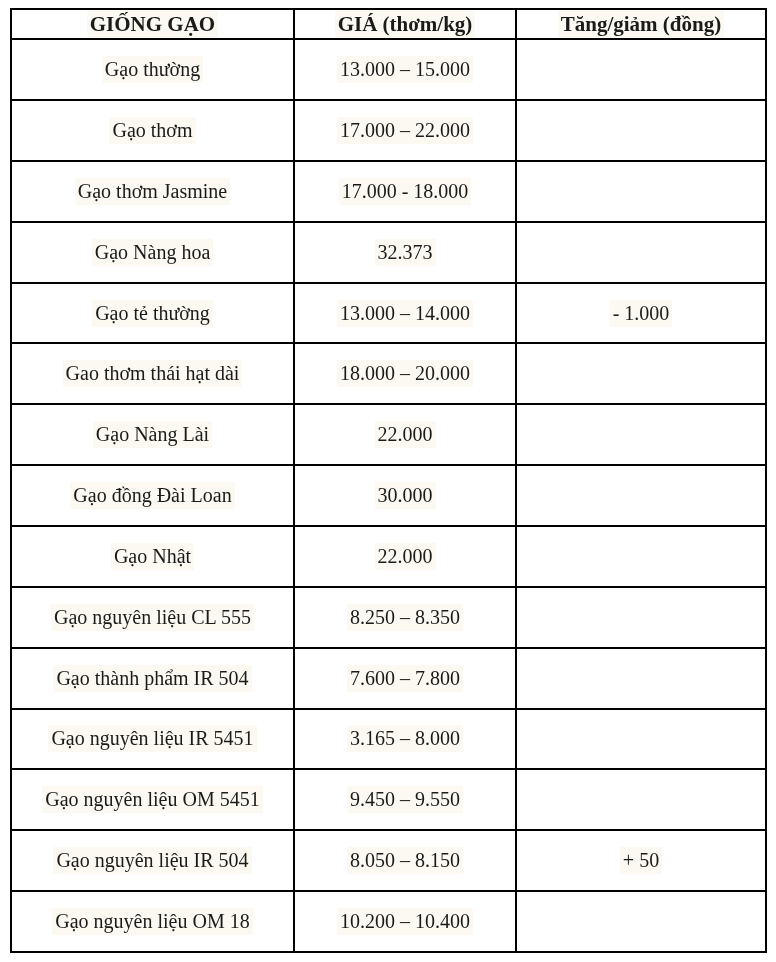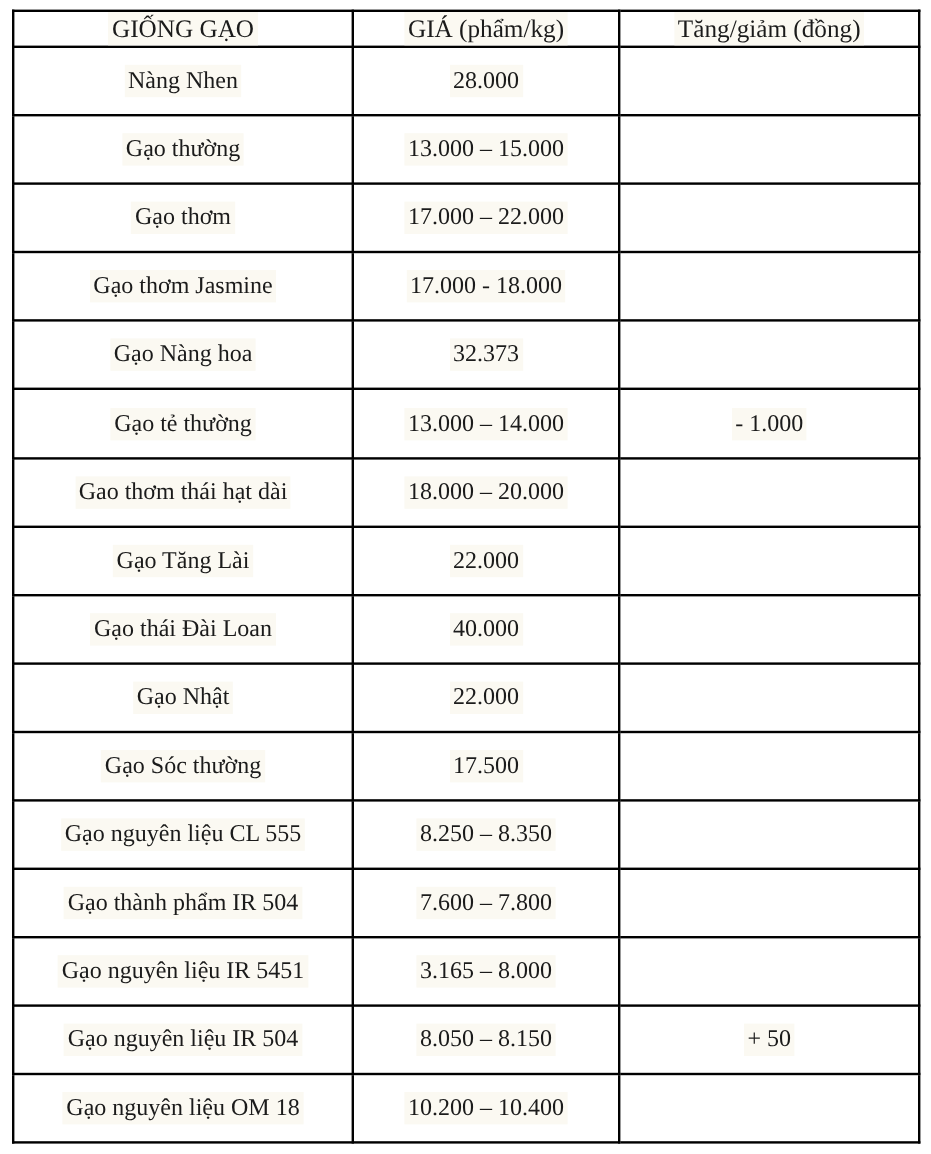--- a/index.html
+++ b/index.html
@@ -23,21 +23,21 @@
   th, td {
     border: 2px solid #000000;
     text-align: center;
     vertical-align: middle;
     padding: 0;
     color: #1b1b1b;
     font-size: 20px;
     overflow: hidden;
   }
   th {
-    font-weight: normal;
+    font-weight: bold;
     font-size: 21px;
   }
   .hl {
     background: #fbf9f2;
     padding: 1px 3px;
     display: inline-block;
     line-height: 1.25;
   }
   
   tbody tr:nth-child(17) td:nth-child(2) {
@@ -59,33 +59,28 @@
     <col class="c1">
       <col class="c2">
       <col class="c3">
   </colgroup>
   <thead>
     <tr>
       <th>
         <span class="hl">GIỐNG GẠO</span>
       </th>
       <th>
-        <span class="hl">GIÁ (phẩm/kg)</span>
+        <span class="hl">GIÁ (thơm/kg)</span>
       </th>
       <th>
         <span class="hl">Tăng/giảm (đồng)</span>
       </th>
     </tr>
   </thead>
   <tbody id="table-body">
-      <tr>
-        <td><span class="hl">Nàng Nhen</span></td>
-        <td><span class="hl">28.000</span></td>
-        <td></td>
-      </tr>
       <tr>
         <td><span class="hl">Gạo thường</span></td>
         <td><span class="hl">13.000 – 15.000</span></td>
         <td></td>
       </tr>
       <tr>
         <td><span class="hl">Gạo thơm</span></td>
         <td><span class="hl">17.000 – 22.000</span></td>
         <td></td>
       </tr>
@@ -103,55 +98,55 @@
         <td><span class="hl">Gạo tẻ thường</span></td>
         <td><span class="hl">13.000 – 14.000</span></td>
         <td><span class="hl">- 1.000</span></td>
       </tr>
       <tr>
         <td><span class="hl">Gao thơm thái hạt dài</span></td>
         <td><span class="hl">18.000 – 20.000</span></td>
         <td></td>
       </tr>
       <tr>
-        <td><span class="hl">Gạo Tăng Lài</span></td>
+        <td><span class="hl">Gạo Nàng Lài</span></td>
         <td><span class="hl">22.000</span></td>
         <td></td>
       </tr>
       <tr>
-        <td><span class="hl">Gạo thái Đài Loan</span></td>
-        <td><span class="hl">40.000</span></td>
+        <td><span class="hl">Gạo đồng Đài Loan</span></td>
+        <td><span class="hl">30.000</span></td>
         <td></td>
       </tr>
       <tr>
         <td><span class="hl">Gạo Nhật</span></td>
         <td><span class="hl">22.000</span></td>
-        <td></td>
-      </tr>
-      <tr>
-        <td><span class="hl">Gạo Sóc thường</span></td>
-        <td><span class="hl">17.500</span></td>
         <td></td>
       </tr>
       <tr>
         <td><span class="hl">Gạo nguyên liệu CL 555</span></td>
         <td><span class="hl">8.250 – 8.350</span></td>
         <td></td>
       </tr>
       <tr>
         <td><span class="hl">Gạo thành phẩm IR 504</span></td>
         <td><span class="hl">7.600 – 7.800</span></td>
         <td></td>
       </tr>
       <tr>
         <td><span class="hl">Gạo nguyên liệu IR 5451</span></td>
         <td><span class="hl">3.165 – 8.000</span></td>
         <td></td>
       </tr>
       <tr>
+        <td><span class="hl">Gạo nguyên liệu OM 5451</span></td>
+        <td><span class="hl">9.450 – 9.550</span></td>
+        <td></td>
+      </tr>
+      <tr>
         <td><span class="hl">Gạo nguyên liệu IR 504</span></td>
         <td><span class="hl">8.050 – 8.150</span></td>
         <td><span class="hl">+ 50</span></td>
       </tr>
       <tr>
         <td><span class="hl">Gạo nguyên liệu OM 18</span></td>
         <td><span class="hl">10.200 – 10.400</span></td>
         <td></td>
       </tr>
     </tbody>

